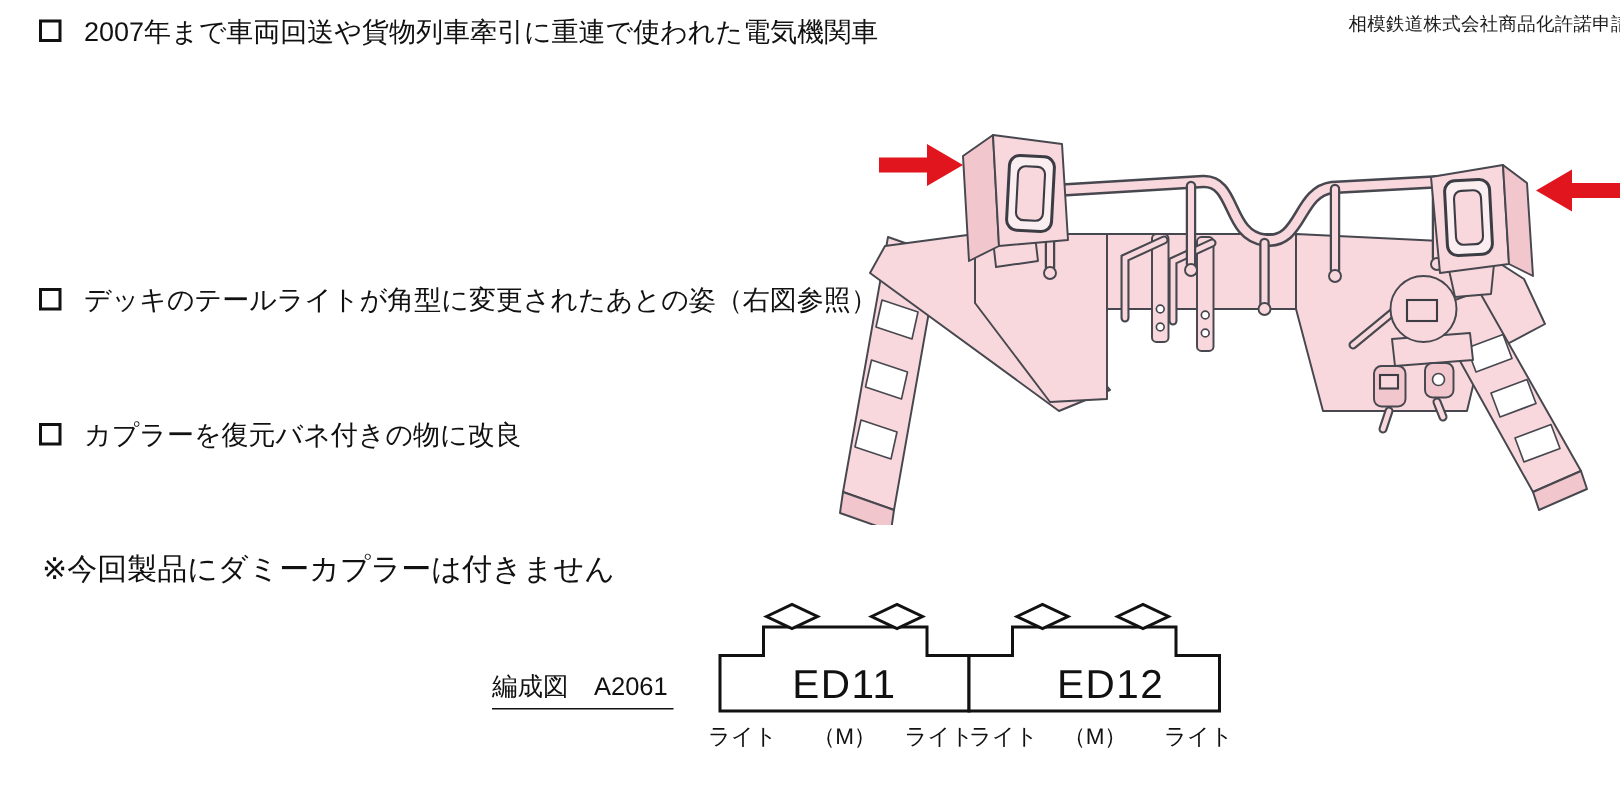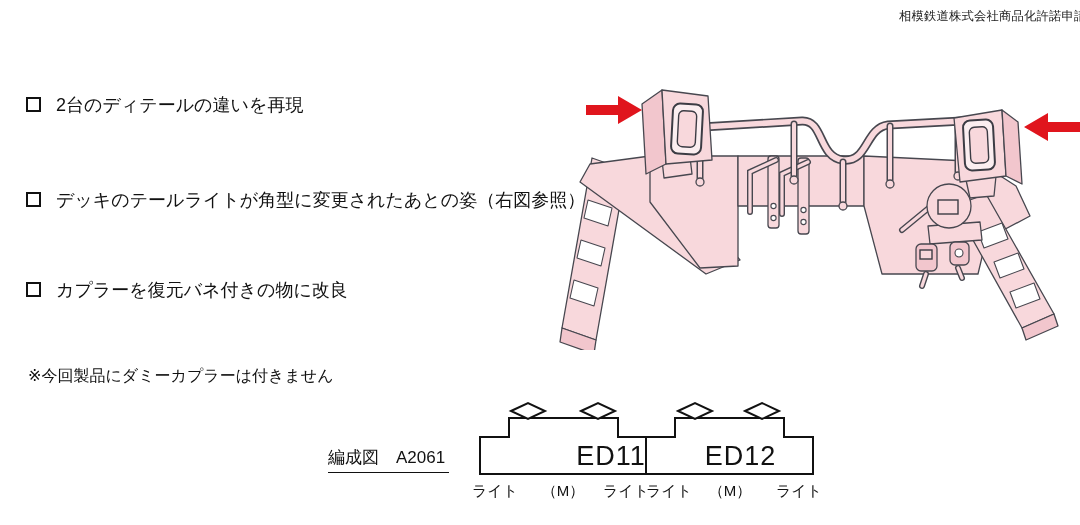--- a/index.html
+++ b/index.html
@@ -10,21 +10,21 @@
   .license{
     position:absolute;top:8px;left:899px;font-size:12.3px;letter-spacing:.2px;
     white-space:nowrap;color:#1a1a1a;
   }
   .bullet{position:absolute;left:26px;display:flex;align-items:flex-start;width:600px;}
   .chk{
     flex:0 0 auto;width:11px;height:11px;border:2.4px solid #111;margin:3px 15px 0 0;
     background:#fff;
   }
   .btext{font-size:18px;line-height:1.3;white-space:nowrap;}
-  .note{position:absolute;left:28px;top:366px;font-size:16px;white-space:nowrap;text-align:right;}
+  .note{position:absolute;left:28px;top:366px;font-size:20px;white-space:nowrap;text-align:right;}
   .illus{position:absolute;left:550px;top:60px;width:530px;height:290px;}
 
   
   .pk{fill:#f8d8dc;stroke:#47474f;stroke-width:1.3;stroke-linejoin:round;}
   .pk2{fill:#f2c6cd;stroke:#47474f;stroke-width:1.3;stroke-linejoin:round;}
   .hole{fill:#ffffff;stroke:#47474f;stroke-width:1.1;stroke-linejoin:round;}
   .lens{fill:#fbeef0;stroke:#3c3c44;stroke-width:2;}
   .lens2{fill:#f8d8dc;stroke:#3c3c44;stroke-width:1.4;}
   .tube-o{fill:none;stroke:#47474f;stroke-width:9;stroke-linecap:round;}
   .tube-i{fill:none;stroke:#f8d8dc;stroke-width:5.6;stroke-linecap:round;}
@@ -36,37 +36,37 @@
   
   .formation-label{
     position:absolute;left:328px;top:446px;font-size:17px;white-space:nowrap;
     border-bottom:1.6px solid #111;padding:0 4px 3px 0;
   }
   .fsvg{position:absolute;left:470px;top:398px;width:350px;height:84px;}
   .car-name{
     position:absolute;top:439px;height:34px;display:flex;align-items:center;
     justify-content:center;font-size:27px;letter-spacing:1px;
   }
-  .car1{left:481px;width:164px;padding-left:48px;}
+  .car1{left:481px;width:164px;}
   .car2{left:647px;width:187px;}
   .ulabel{
     position:absolute;top:482px;font-size:15px;white-space:nowrap;
     transform:translateX(-50%);
   }
 </style>
 </head>
 <body>
 
 <div id="page">
 
   <div class="license">相模鉄道株式会社商品化許諾申請</div>
 
-  <div class="bullet" style="top:94px">
+  <div class="bullet" style="top:10px">
     <span class="chk"></span>
-    <span class="btext">2台のディテールの違いを再現</span>
+    <span class="btext">2007年まで車両回送や貨物列車牽引に重連で使われた電気機関車</span>
   </div>
   <div class="bullet" style="top:279px">
     <span class="chk"></span>
     <span class="btext">カプラーを復元バネ付きの物に改良</span>
   </div>
   <div class="bullet" style="top:189px">
     <span class="chk"></span>
     <span class="btext">デッキのテールライトが角型に変更されたあとの姿（右図参照）</span>
   </div>
 

